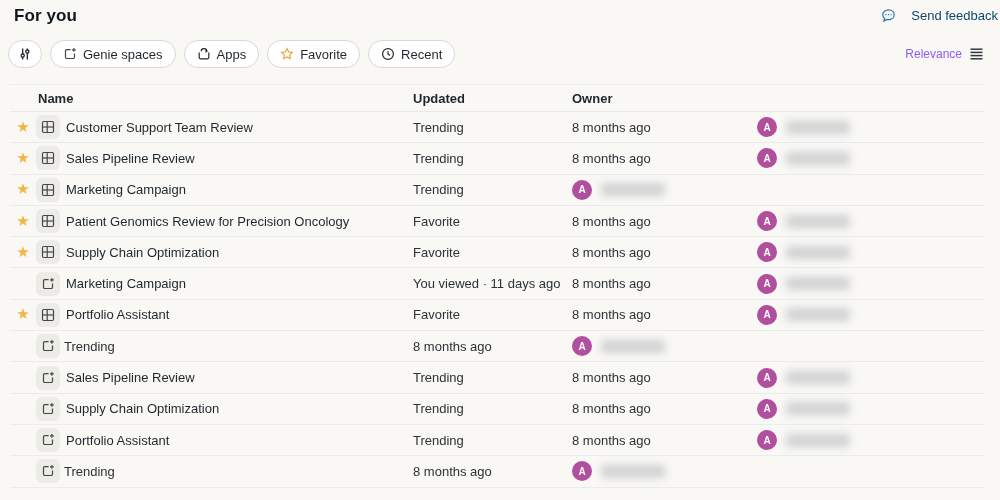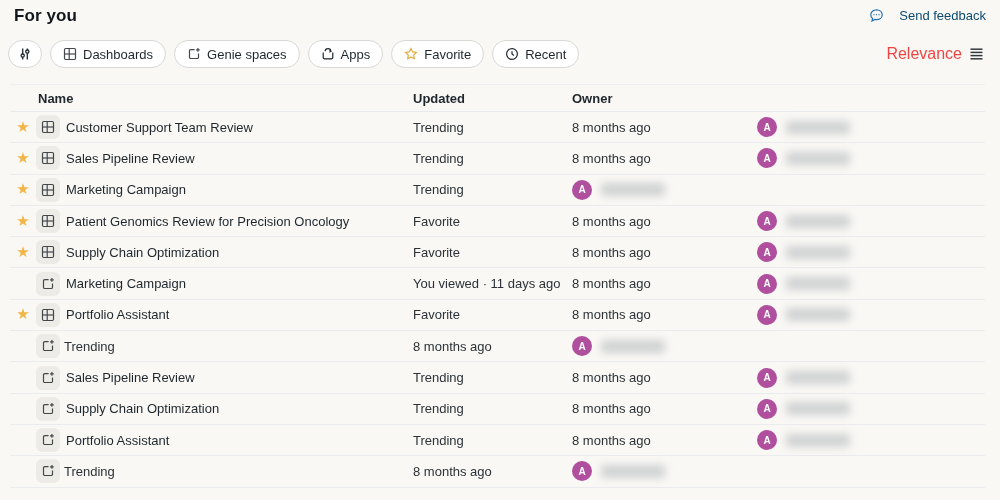--- a/index.html
+++ b/index.html
@@ -3,35 +3,35 @@
 <meta charset="utf-8">
 <style>
   * { box-sizing: border-box; margin: 0; padding: 0; }
   html,body { width:1000px; height:500px; overflow:hidden; }
   body {
     font-family: "Liberation Sans", "DejaVu Sans", sans-serif;
     background:#f9f8f5;
     color:#1f272d;
     -webkit-font-smoothing:antialiased;
   }
-  .topbar{ display:flex; justify-content:space-between; align-items:flex-start; padding:6px 14px 0 14px; }
+  .topbar{ display:flex; justify-content:space-between; align-items:flex-start; padding:6px 2px 0 14px; }
   .page-title{ font-size:17px; font-weight:700; color:#11171c; letter-spacing:.1px; }
   .feedback{ display:inline-flex; align-items:center; gap:15px; font-size:13px; color:#0c4a6e; cursor:pointer; text-decoration:none; margin-top:2px; }
   .feedback svg{ display:block; }
 
   .toolbar{ display:flex; justify-content:space-between; align-items:center; padding:0 16px 0 8px; margin-top:14px; }
   .pills{ display:flex; gap:8px; align-items:center; }
   .pill{
     display:inline-flex; align-items:center; gap:6px;
     height:28px; padding:0 12px; border:1px solid #d8d8d6; border-radius:14px;
     background:#ffffff; font-size:13px; color:#1f272d; cursor:pointer; white-space:nowrap;
   }
   .pill.icon-only{ padding:0 9px; }
   .pill svg{ display:block; }
-  .sort{ display:inline-flex; align-items:center; gap:7px; font-size:16px; color:#ef4444; cursor:pointer; }
+  .sort{ display:inline-flex; align-items:center; gap:7px; font-size:12px; color:#8b5cf6; cursor:pointer; }
   .sort svg{ display:block; }
 
   .table{ margin:16px 15px 0 10px; }
   .thead, .trow{
     display:grid;
     grid-template-columns:26px 28px 349px 159px 185px 1fr;
     align-items:center;
   }
   .thead{
     height:28px;
@@ -86,30 +86,20 @@
             <line x1="4.7" y1="1.5" x2="4.7" y2="12.5"></line>
             <circle cx="4.7" cy="8.6" r="1.6" fill="#ffffff"></circle>
             <line x1="9.3" y1="1.5" x2="9.3" y2="12.5"></line>
             <circle cx="9.3" cy="4.6" r="1.6" fill="#ffffff"></circle>
           </svg>
         </span>
       </button>
       <button class="pill">
         <span>
           <svg width="14" height="14" viewBox="0 0 14 14" stroke="#43484d" stroke-width="1.2" fill="none">
-            <rect x="1.5" y="1.5" width="11" height="11" rx="1.2"></rect>
-            <line x1="6.2" y1="1.5" x2="6.2" y2="12.5"></line>
-            <line x1="1.5" y1="7" x2="12.5" y2="7"></line>
-          </svg>
-        </span>
-        <span>Dashboards</span>
-      </button>
-      <button class="pill">
-        <span>
-          <svg width="14" height="14" viewBox="0 0 14 14" stroke="#43484d" stroke-width="1.2" fill="none">
             <path d="M7.6 2.6 H3.8 a1.3 1.3 0 0 0 -1.3 1.3 v6.3 a1.3 1.3 0 0 0 1.3 1.3 h6.4 a1.3 1.3 0 0 0 1.3 -1.3 V6.4"></path>
             <line x1="10.9" y1="1" x2="10.9" y2="4.8"></line>
             <line x1="9" y1="2.9" x2="12.8" y2="2.9"></line>
           </svg>
         </span>
         <span>Genie spaces</span>
       </button>
       <button class="pill">
         <span>
           <svg width="14" height="14" viewBox="0 0 14 14" stroke="#1f272d" stroke-width="1.2" fill="none">

